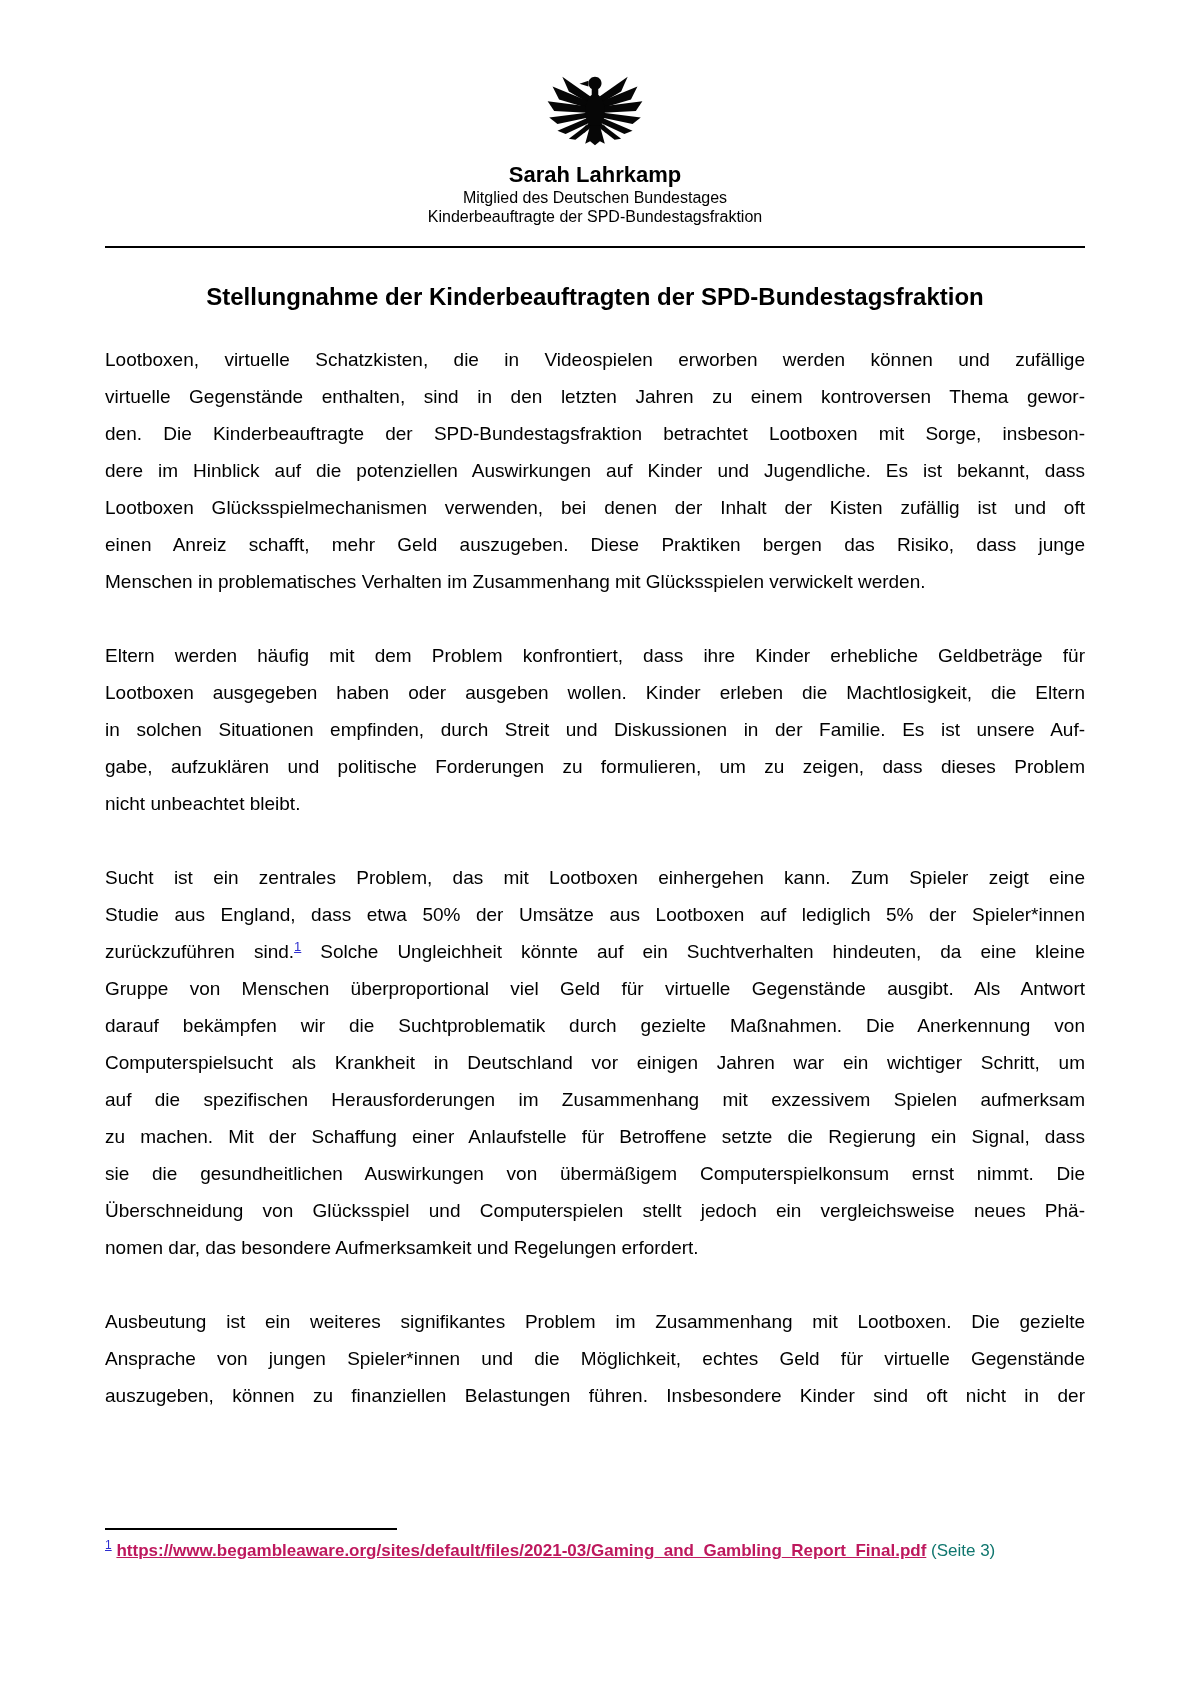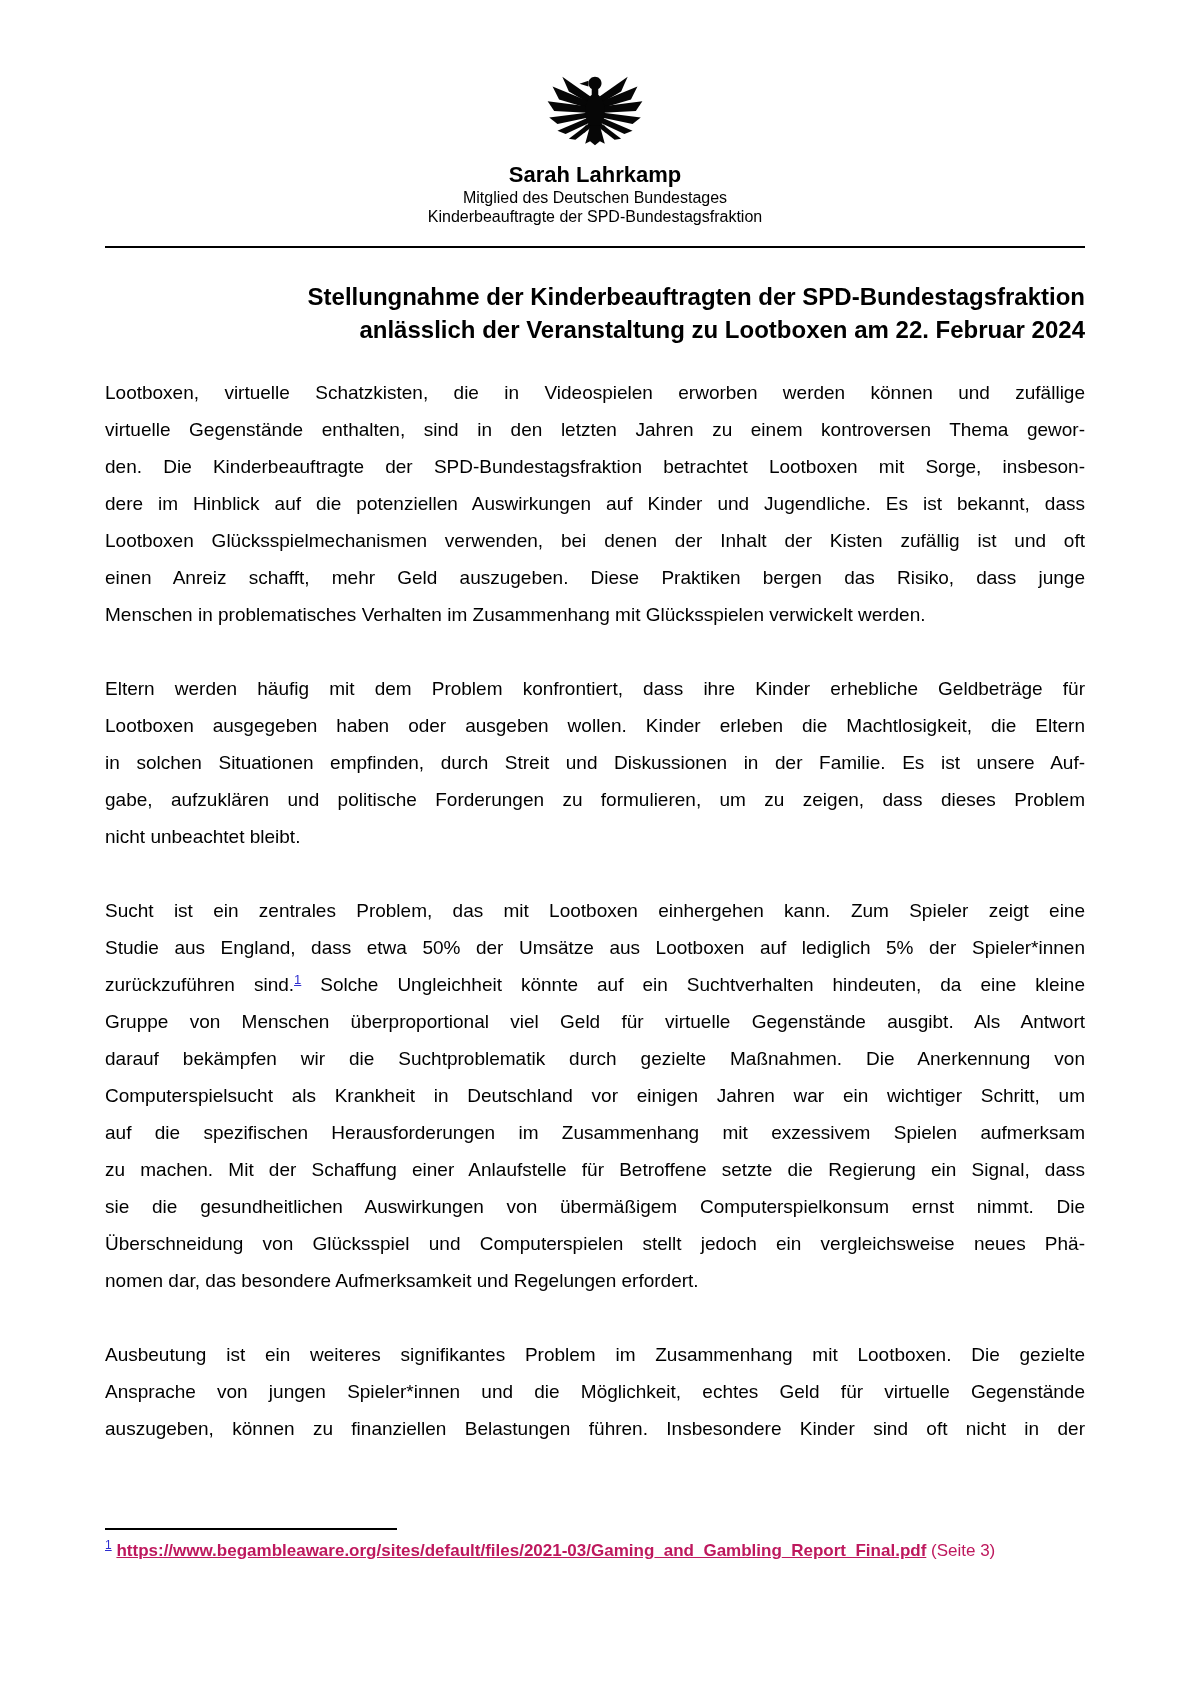--- a/index.html
+++ b/index.html
@@ -15,35 +15,35 @@
     overflow: hidden;
   }
   
   .letterhead { text-align: center; }
   .logo-wrap { padding-top: 70px; }
   .logo-wrap svg { display: block; margin: 0 auto; width: 98px; height: 78px; }
   .author-name { margin-top: 14px; font-size: 22px; font-weight: bold; line-height: 26px; }
   .author-role { font-size: 16px; line-height: 19px; text-align: center; }
   .head-rule { margin-top: 20px; border: 0; border-top: 2px solid #000; height: 0; }
   
-  .doc-title { margin-top: 32px; text-align: right; font-size: 24px; font-weight: bold; line-height: 33px; }
+  .doc-title { margin-top: 32px; text-align: center; font-size: 24px; font-weight: bold; line-height: 33px; }
   
   .doc-body { margin-top: 28px; font-size: 19px; line-height: 37px; }
   .paragraph { margin-bottom: 37px; }
   .line { text-align: justify; text-align-last: justify; white-space: normal; }
   .line.last { text-align-last: left; }
   sup { line-height: 0; font-size: 13px; vertical-align: super; }
   a.fn-ref { text-decoration: underline; cursor: pointer; }
   
   .footnote-section { position: absolute; left: 105px; top: 1528px; width: 980px; }
   .fn-rule { width: 292px; border: 0; border-top: 2px solid #000; height: 0; }
   .fn-text { margin-top: 9px; font-size: 17px; line-height: 23px; }
   .fn-text sup { font-size: 12px; }
   .fn-text a.fn-link { text-decoration: underline; cursor: pointer; word-break: break-all; }
-  .fn-suffix { color: #be185d; white-space: pre; }
+  .fn-suffix { color: #0f766e; white-space: pre; }
 </style>
 </head>
 <body>
 
 <div class="page">
 
   <header class="letterhead">
     <div class="logo-wrap">
       <svg viewBox="0 0 120 95" xmlns="http://www.w3.org/2000/svg" fill="#060606" aria-hidden="true">
 
@@ -74,21 +74,20 @@
       </svg>
     </div>
     <div class="author-name">Sarah Lahrkamp</div>
     <div class="author-role">Mitglied des Deutschen Bundestages</div>
     <div class="author-role">Kinderbeauftragte der SPD-Bundestagsfraktion</div>
     <hr class="head-rule">
   </header>
 
   <h1 class="doc-title">
     <div>Stellungnahme der Kinderbeauftragten der SPD-Bundestagsfraktion</div>
-    <div>anlässlich der Veranstaltung zu Lootboxen am 22. Februar 2024</div>
   </h1>
 
   <main class="doc-body">
       <div class="paragraph">
         <div class="line">Lootboxen, virtuelle Schatzkisten, die in Videospielen erworben werden können und zufällige</div>
         <div class="line">virtuelle Gegenstände enthalten, sind in den letzten Jahren zu einem kontroversen Thema gewor-</div>
         <div class="line">den. Die Kinderbeauftragte der SPD-Bundestagsfraktion betrachtet Lootboxen mit Sorge, insbeson-</div>
         <div class="line">dere im Hinblick auf die potenziellen Auswirkungen auf Kinder und Jugendliche. Es ist bekannt, dass</div>
         <div class="line">Lootboxen Glücksspielmechanismen verwenden, bei denen der Inhalt der Kisten zufällig ist und oft</div>
         <div class="line">einen Anreiz schafft, mehr Geld auszugeben. Diese Praktiken bergen das Risiko, dass junge</div>

